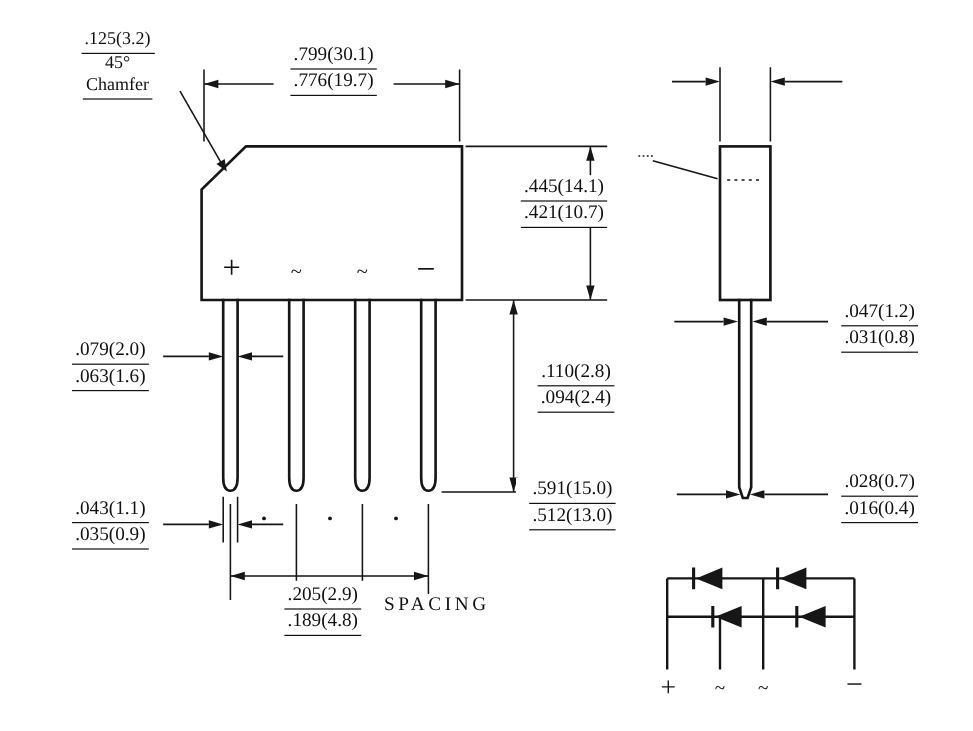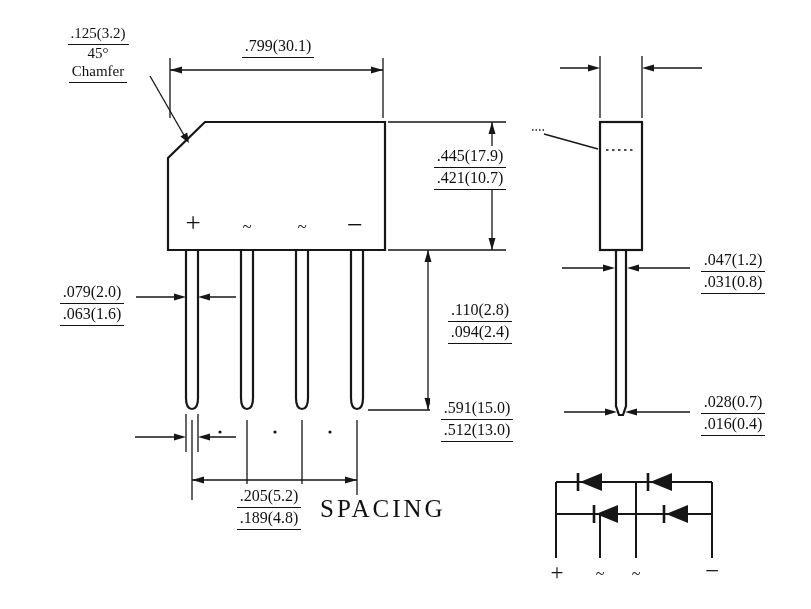--- a/index.html
+++ b/index.html
@@ -14,21 +14,21 @@
     background:#ffffff; color:#111;
   }
   .dim .r { white-space:nowrap; }
   .dim .v {
     display:inline-block; border-bottom:1.5px solid #111; padding:1px 3px 1px;
   }
   .term {
     position:absolute; text-align:center; background:transparent; color:#111;
   }
   .spacing-word {
-    position:absolute; font-size:25px; letter-spacing:3px; background:#fff;
+    position:absolute; font-size:16px; letter-spacing:3px; background:#fff;
   }
 </style>
 </head>
 <body>
 
 <div class="stage">
 
   <svg width="811" height="609" viewBox="0 0 811 609">
 
     <g stroke="#161616" stroke-width="2.2" fill="none" stroke-linecap="square">
@@ -90,46 +90,51 @@
   </svg>
 
   <div class="dim" style="left:52px;top:24px;width:92px;font-size:15px;">
     <div class="r"><span class="v">.125(3.2)</span></div>
     <div class="r"><span>45°</span></div>
     <div class="r"><span class="v">Chamfer</span></div>
   </div>
 
   <div class="dim" style="left:228px;top:36px;width:100px;">
     <div class="r"><span class="v">.799(30.1)</span></div>
+    <div class="r"><span class="v">.776(19.7)</span></div>
   </div>
 
 
   <div class="dim" style="left:426px;top:146px;width:88px;">
-    <div class="r"><span class="v">.445(17.9)</span></div>
+    <div class="r"><span class="v">.445(14.1)</span></div>
     <div class="r"><span class="v">.421(10.7)</span></div>
   </div>
 
   <div class="dim" style="left:48px;top:282px;width:88px;">
     <div class="r"><span class="v">.079(2.0)</span></div>
     <div class="r"><span class="v">.063(1.6)</span></div>
   </div>
 
   <div class="dim" style="left:436px;top:300px;width:88px;">
     <div class="r"><span class="v">.110(2.8)</span></div>
     <div class="r"><span class="v">.094(2.4)</span></div>
   </div>
 
   <div class="dim" style="left:430px;top:398px;width:94px;">
     <div class="r"><span class="v">.591(15.0)</span></div>
     <div class="r"><span class="v">.512(13.0)</span></div>
   </div>
 
+  <div class="dim" style="left:48px;top:414px;width:88px;">
+    <div class="r"><span class="v">.043(1.1)</span></div>
+    <div class="r"><span class="v">.035(0.9)</span></div>
+  </div>
 
   <div class="dim" style="left:222px;top:486px;width:94px;">
-    <div class="r"><span class="v">.205(5.2)</span></div>
+    <div class="r"><span class="v">.205(2.9)</span></div>
     <div class="r"><span class="v">.189(4.8)</span></div>
   </div>
   <span class="spacing-word" style="left:320px;top:495px;">SPACING</span>
 
   <div class="dim" style="left:690px;top:250px;width:86px;">
     <div class="r"><span class="v">.047(1.2)</span></div>
     <div class="r"><span class="v">.031(0.8)</span></div>
   </div>
 
   <div class="dim" style="left:690px;top:392px;width:86px;">

